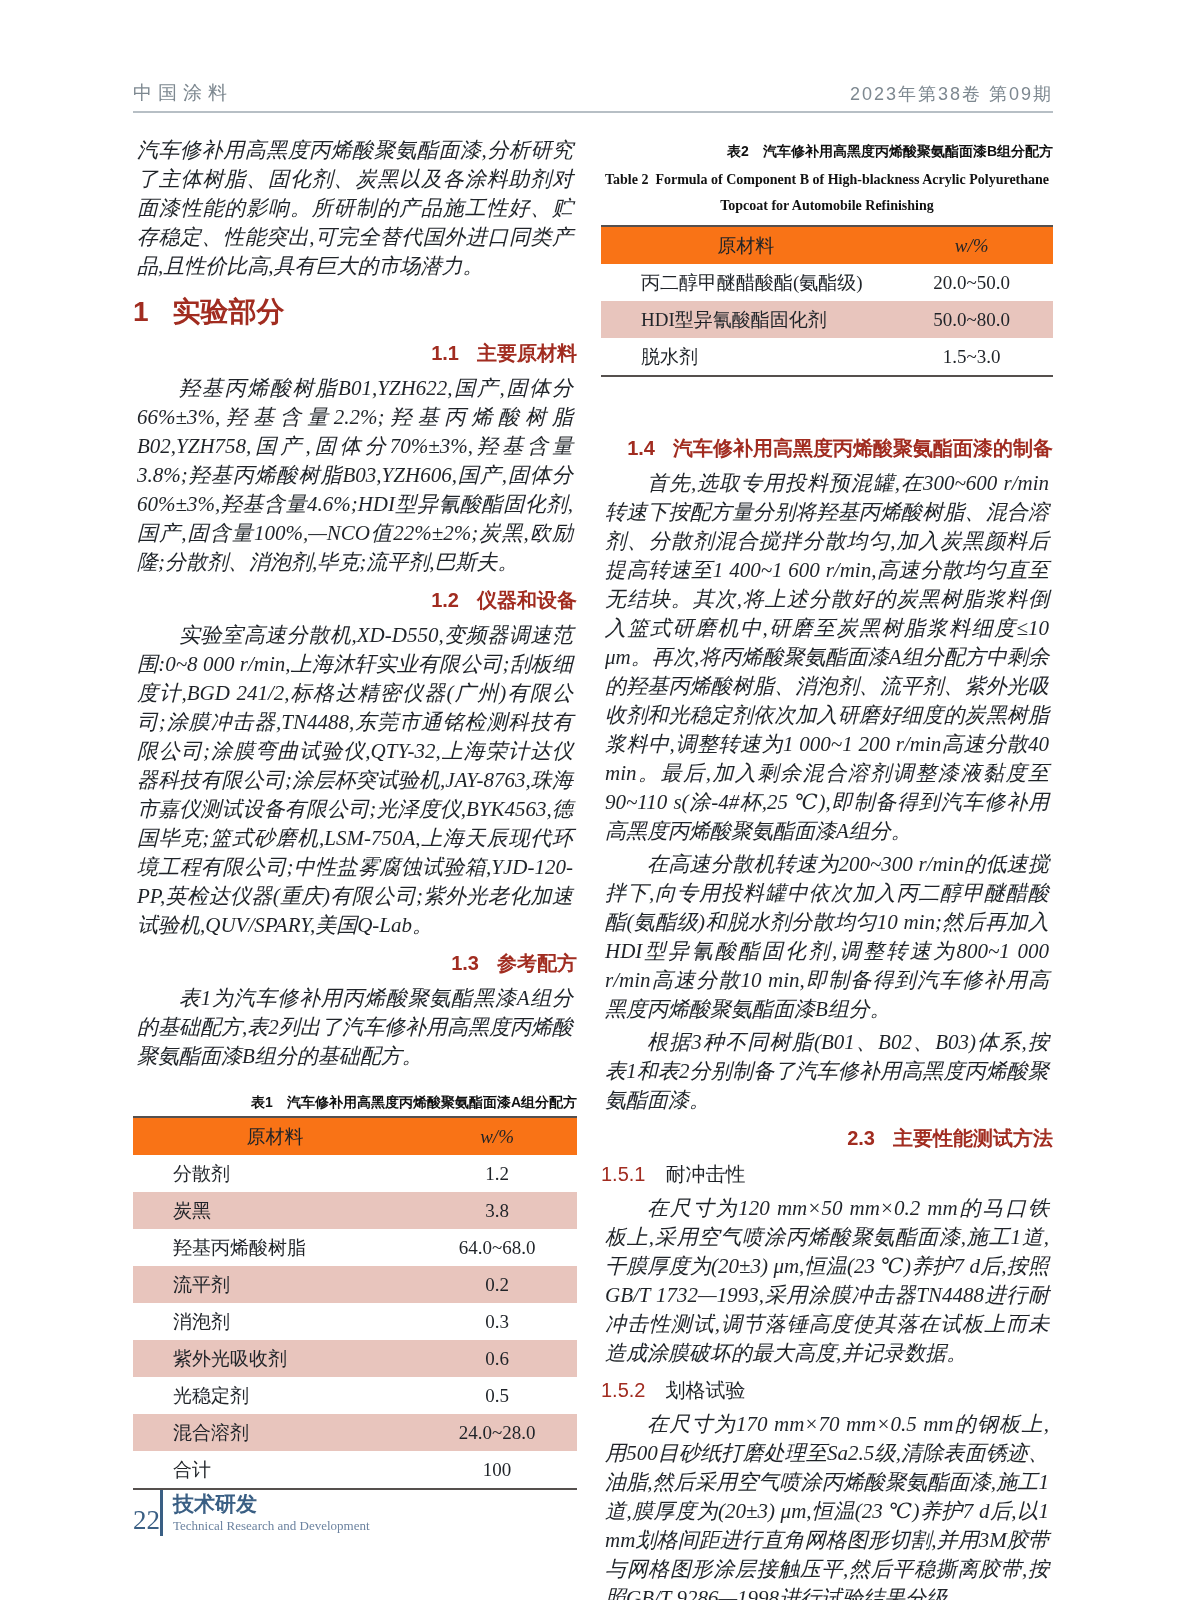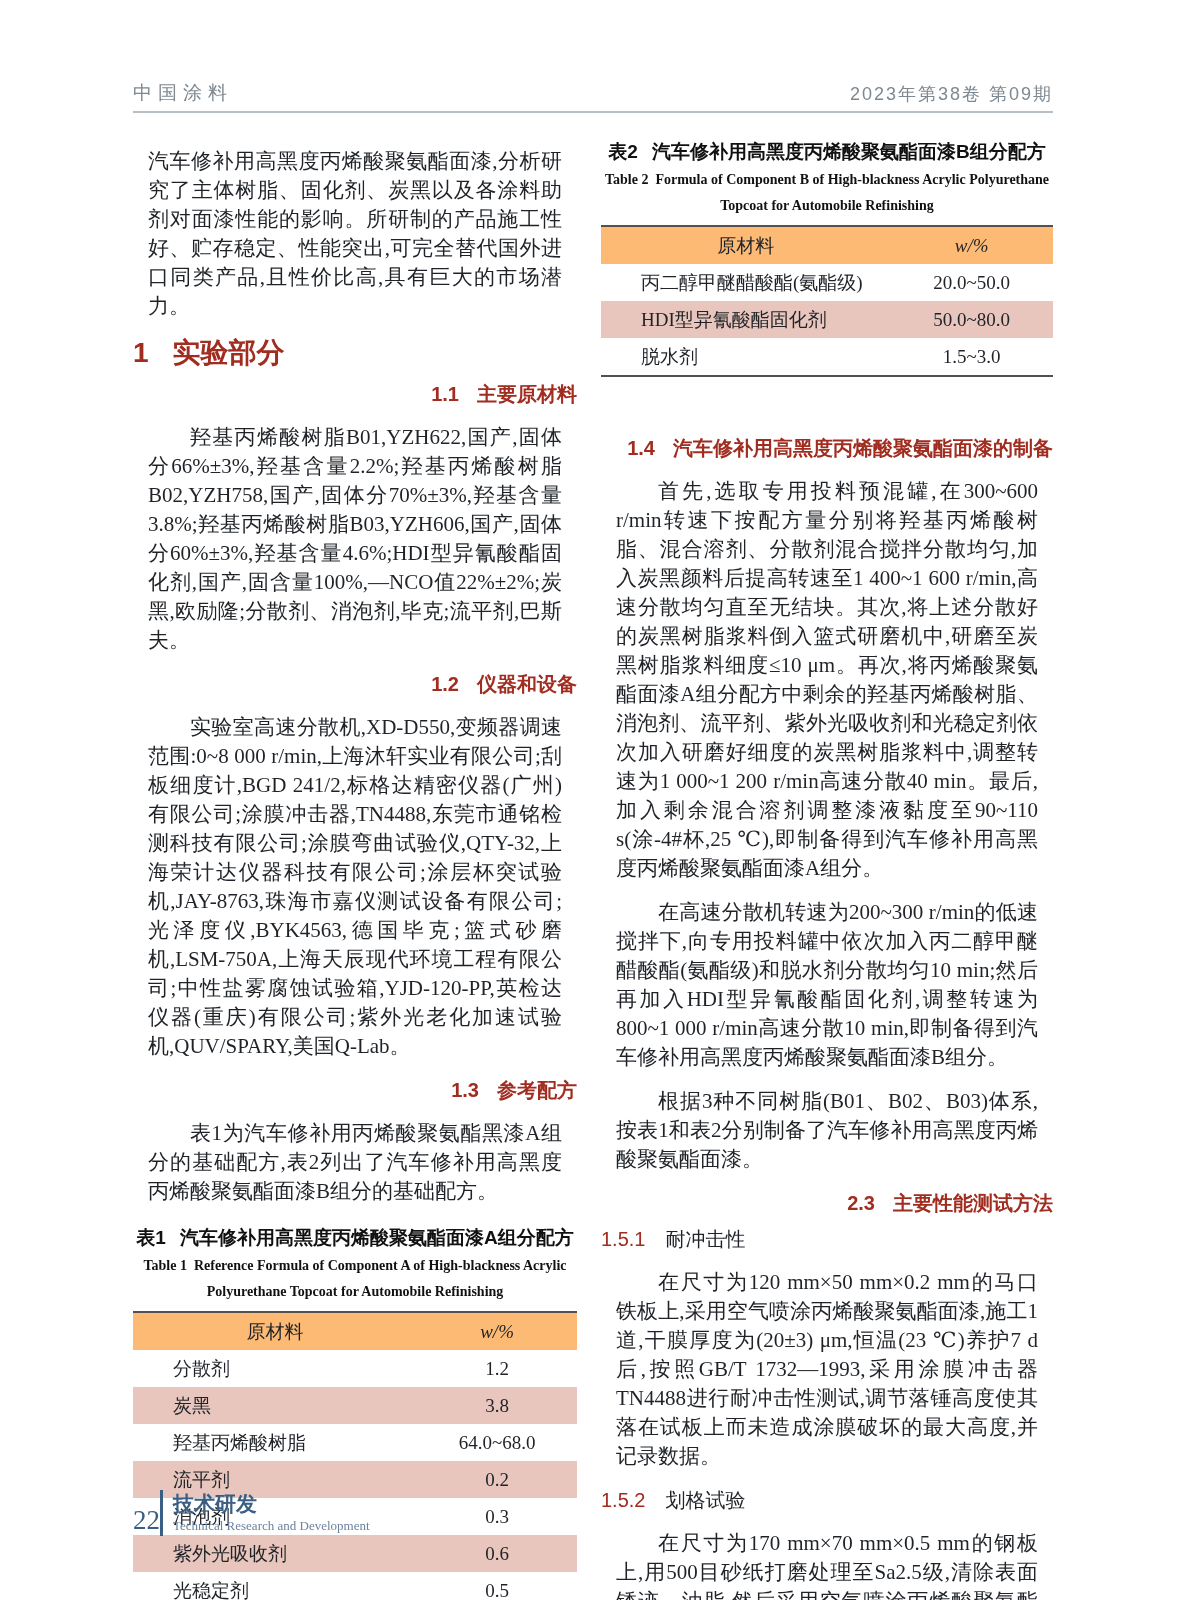--- a/index.html
+++ b/index.html
@@ -23,21 +23,21 @@
   .journal-name{font-size:19px;letter-spacing:6px;}
   .issue-info{font-size:18px;letter-spacing:2px;}
   
   .columns{
     position:absolute;left:133px;top:132px;width:920px;
     display:flex;gap:24px;
   }
   .col{font-size:21px;line-height:29px;text-align:justify;}
   .col-left{width:444px;}
   .col-right{width:452px;}
-  p{margin:15px;}
+  p{margin:4px;font-style:italic;}
   .indent{text-indent:2em;}
   
   .h1{
     margin:14px 0 10px;
     font-family:"Liberation Sans","DejaVu Sans",sans-serif;
     font-weight:bold;font-size:28px;line-height:34px;
     color:#a12c20;text-align:left;
   }
   .h1 .hnum{margin-right:24px;}
   .h2{
@@ -53,36 +53,36 @@
   }
   .h3 .hnum{
     font-family:"Liberation Sans","DejaVu Sans",sans-serif;
     color:#a12c20;margin-right:20px;
   }
   .h3 .htitle{color:#1f2328;}
   
   .tcapzh{
     margin-top:18px;
     font-family:"Liberation Sans","DejaVu Sans",sans-serif;
-    font-weight:bold;font-size:19px;line-height:27px;
-    text-align:center;color:#111;
+    font-weight:bold;font-size:14px;line-height:27px;
+    text-align:right;color:#111;
   }
   .tcapzh .tlabel{margin-right:14px;}
   .tcapen{
     font-weight:bold;font-size:14px;line-height:26px;
     text-align:center;color:#111;margin:2px 0 6px;
   }
   
   table{
     width:100%;border-collapse:collapse;
     border-top:2px solid #55504e;border-bottom:2px solid #55504e;
     font-size:19px;
   }
   th,td{padding:4px 0;font-weight:normal;}
-  th{background:#fdba74;}
+  th{background:#f97316;}
   td.mat{padding-left:40px;text-align:left;}
   th.mat{text-align:center;padding-left:0;}
   td.val,th.val{text-align:center;width:36%;}
   .wsym{font-style:italic;}
   tr.shade td{background:#e8c5bd;}
   
   .footer{
     position:absolute;left:133px;top:1490px;
     display:flex;align-items:center;
   }
@@ -133,21 +133,20 @@
       <p class="indent">实验室高速分散机,XD-D550,变频器调速范围:0~8 000 r/min,上海沐轩实业有限公司;刮板细度计,BGD 241/2,标格达精密仪器(广州)有限公司;涂膜冲击器,TN4488,东莞市通铭检测科技有限公司;涂膜弯曲试验仪,QTY-32,上海荣计达仪器科技有限公司;涂层杯突试验机,JAY-8763,珠海市嘉仪测试设备有限公司;光泽度仪,BYK4563,德国毕克;篮式砂磨机,LSM-750A,上海天辰现代环境工程有限公司;中性盐雾腐蚀试验箱,YJD-120-PP,英检达仪器(重庆)有限公司;紫外光老化加速试验机,QUV/SPARY,美国Q-Lab。</p>
 
       <div class="h2">
         <span class="hnum">1.3</span><span>参考配方</span>
       </div>
       <p class="indent">表1为汽车修补用丙烯酸聚氨酯黑漆A组分的基础配方,表2列出了汽车修补用高黑度丙烯酸聚氨酯面漆B组分的基础配方。</p>
 
       <div class="tcapzh">
         <span class="tlabel">表1</span><span>汽车修补用高黑度丙烯酸聚氨酯面漆A组分配方</span>
       </div>
-      <div class="tcapen">Table 1&nbsp;&nbsp;Reference Formula of Component A of High-blackness Acrylic Polyurethane Topcoat for Automobile Refinishing</div>
 
       <table>
         <thead>
           <tr>
             <th class="mat">原材料</th>
             <th class="val wsym">w/%</th>
           </tr>
         </thead>
         <tbody>
           <tr>

